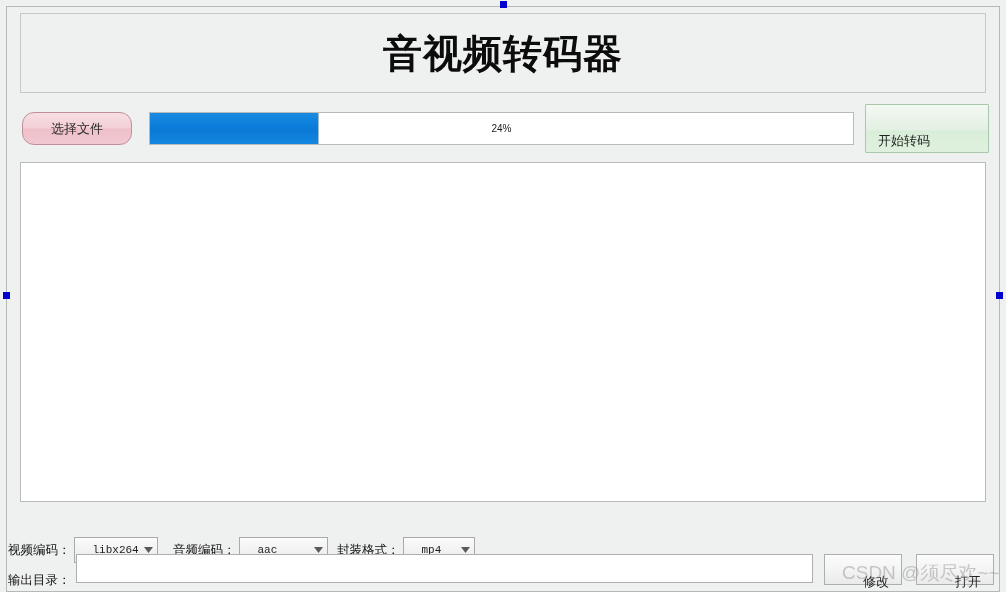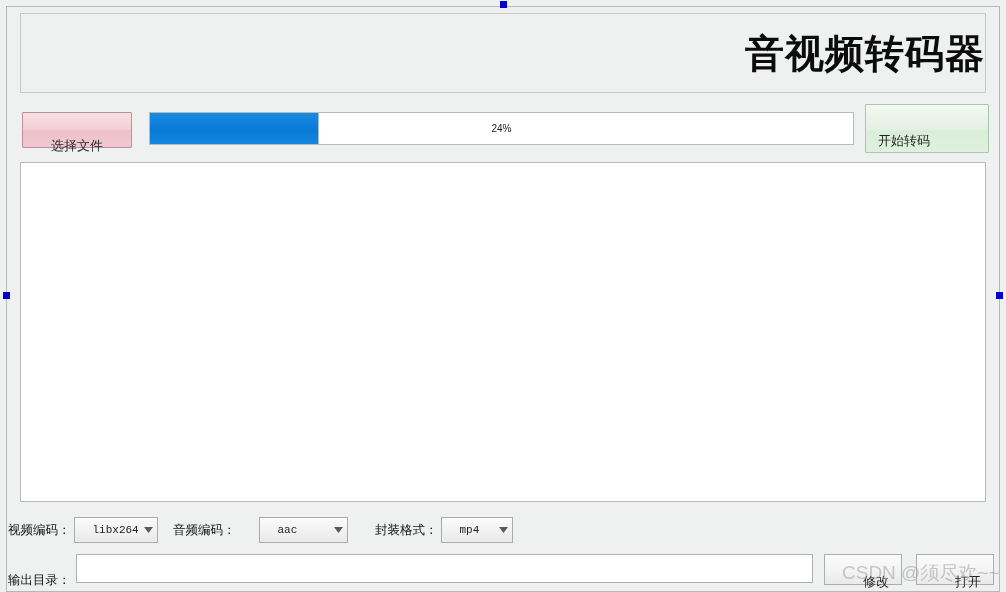--- a/index.html
+++ b/index.html
@@ -54,48 +54,48 @@
     position: absolute;
     left: 20px;
     top: 13px;
     width: 966px;
     height: 80px;
     box-sizing: border-box;
     border: 1px solid #c6c8c8;
     background: transparent;
     display: flex;
     align-items: center;
-    justify-content: flex-end;
+    justify-content: center;
   }
   #title-text {
     font-family: "Liberation Serif", "DejaVu Serif", serif;
     font-size: 39px;
     font-weight: 700;
     color: #0c0c0c;
     letter-spacing: 1px;
     line-height: 1;
     white-space: nowrap;
   }
 
   
   #btn-select-file {
     position: absolute;
     left: 22px;
     top: 112px;
     width: 110px;
     height: 33px;
     box-sizing: border-box;
     border: 1px solid #c08f9c;
-    border-radius: 1px;
+    border-radius: 12px;
     background: linear-gradient(to bottom, #f7dfe4 0%, #f3cfd7 48%, #efc0ca 52%, #f0c8d1 100%);
     color: #2a2a2a;
     font-size: 13px;
     font-family: "Liberation Sans", "DejaVu Sans", sans-serif;
     cursor: pointer;
-    padding: 17px;
+    padding: 0;
     line-height: 31px;
     text-align: center;
   }
 
   #progress-wrap {
     position: absolute;
     left: 149px;
     top: 112px;
     width: 705px;
     height: 33px;
@@ -185,21 +185,21 @@
   }
   #table-body {
     height: 314px;
     background: #ffffff;
   }
 
   
   #codec-row {
     position: absolute;
     left: 0;
-    top: 512px;
+    top: 532px;
     width: 1006px;
     height: 36px;
   }
   .field-group {
     position: absolute;
     top: 0;
     height: 36px;
     display: flex;
     align-items: center;
   }
@@ -234,22 +234,22 @@
     display: flex;
     align-items: center;
     justify-content: center;
     flex: 0 0 auto;
   }
   .combo-arrow svg { display: block; }
 
   #group-video { left: 8px; }
   #group-video .combo { width: 84px; }
   #group-audio { left: 173px; }
-  #group-audio .combo { width: 89px; margin-left: 20px; }
-  #group-container { left: 337px; margin-left: 38px; }
+  #group-audio .combo { width: 89px; }
+  #group-container { left: 337px; }
   #group-container .combo { width: 72px; }
 
   
   #output-row {
     position: absolute;
     left: 0;
     top: 550px;
     width: 1006px;
     height: 40px;
   }

